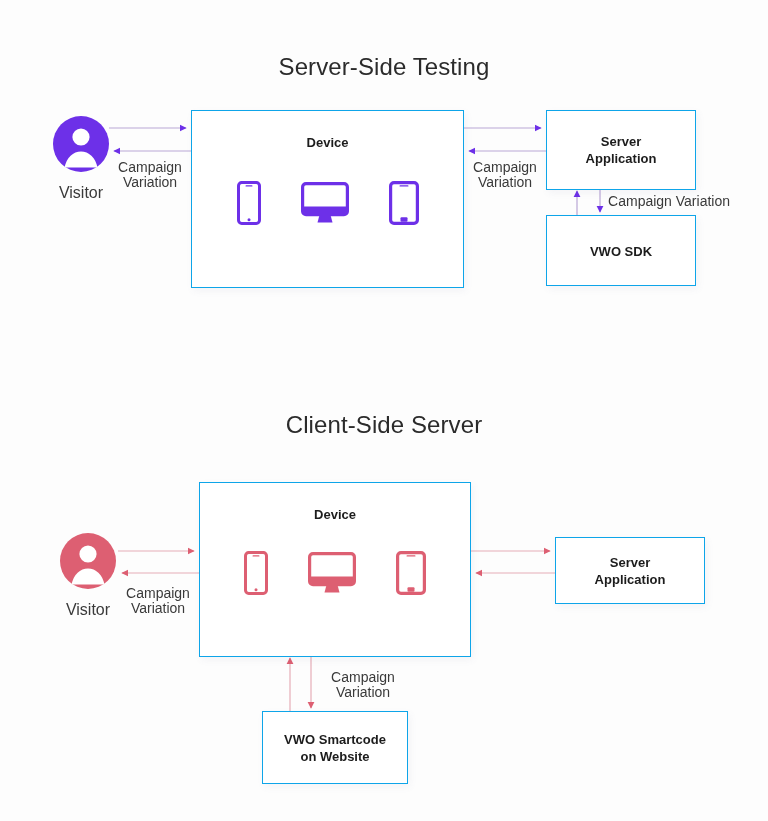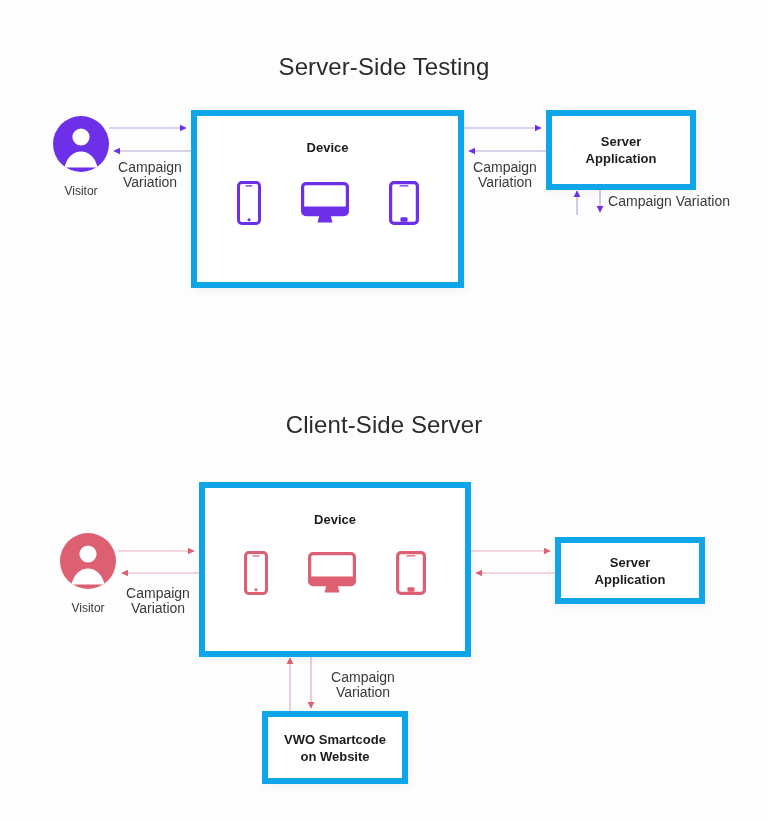--- a/index.html
+++ b/index.html
@@ -39,21 +39,21 @@
     letter-spacing: 0.1px;
     white-space: nowrap;
   }
   #title-server { top: 53px; }
   #title-client { top: 411px; }
 
   
   .box {
     position: absolute;
     background: #ffffff;
-    border: 6px solid #0ea5e9;
+    border: 1px solid #0ea5e9;
     box-shadow: 2px 3px 7px rgba(120,120,150,0.07);
     box-sizing: border-box;
   }
   .box-label {
     position: absolute;
     left: 0;
     width: 100%;
     text-align: center;
     font-size: 13px;
     font-weight: 600;
@@ -79,21 +79,21 @@
     position: absolute;
     width: 56px;
     height: 56px;
   }
   #avatar-server { left: 53px; top: 116px; }
   #avatar-client { left: 60px; top: 533px; }
 
   .caption {
     position: absolute;
     text-align: center;
-    font-size: 12px;
+    font-size: 16px;
     color: #3a3a3a;
     white-space: nowrap;
   }
   #caption-visitor-server { left: 21px; top: 184px; width: 120px; }
   #caption-visitor-client { left: 28px; top: 601px; width: 120px; }
 
   
   .edge-label {
     position: absolute;
     text-align: center;
@@ -220,20 +220,23 @@
     </svg>
   </div>
 
   <div class="box" id="box-server-app-server">
     <div class="box-label centered">
       <span>Server</span><br>
       <span>Application</span>
     </div>
   </div>
 
+  <div class="box" id="box-vwo-sdk">
+    <div class="box-label centered">VWO SDK</div>
+  </div>
 
   <div class="edge-label" id="lbl-cv-server-left">
     <span>Campaign</span><br>
     <span>Variation</span>
   </div>
   <div class="edge-label" id="lbl-cv-server-right">
     <span>Campaign</span><br>
     <span>Variation</span>
   </div>
   <div class="edge-label" id="lbl-cv-server-sdk">Campaign Variation</div>

